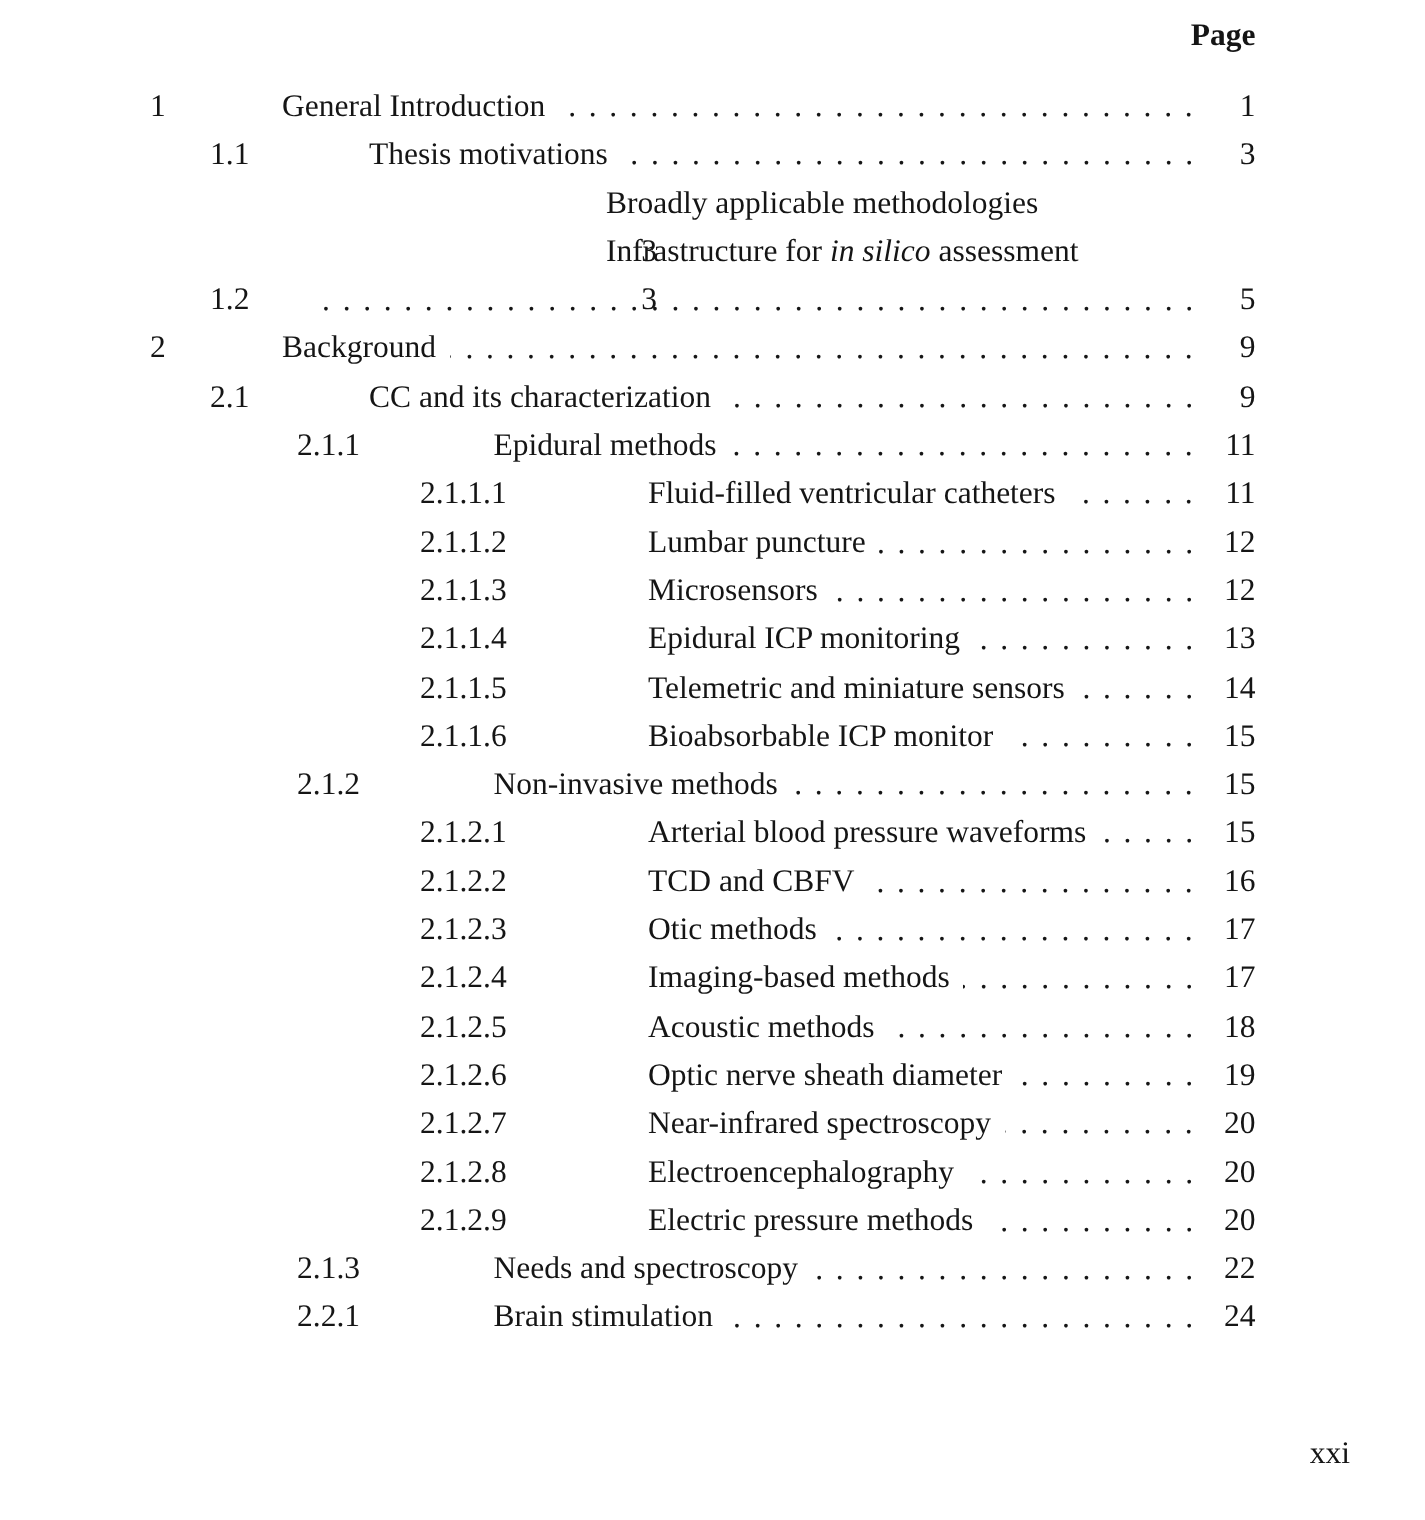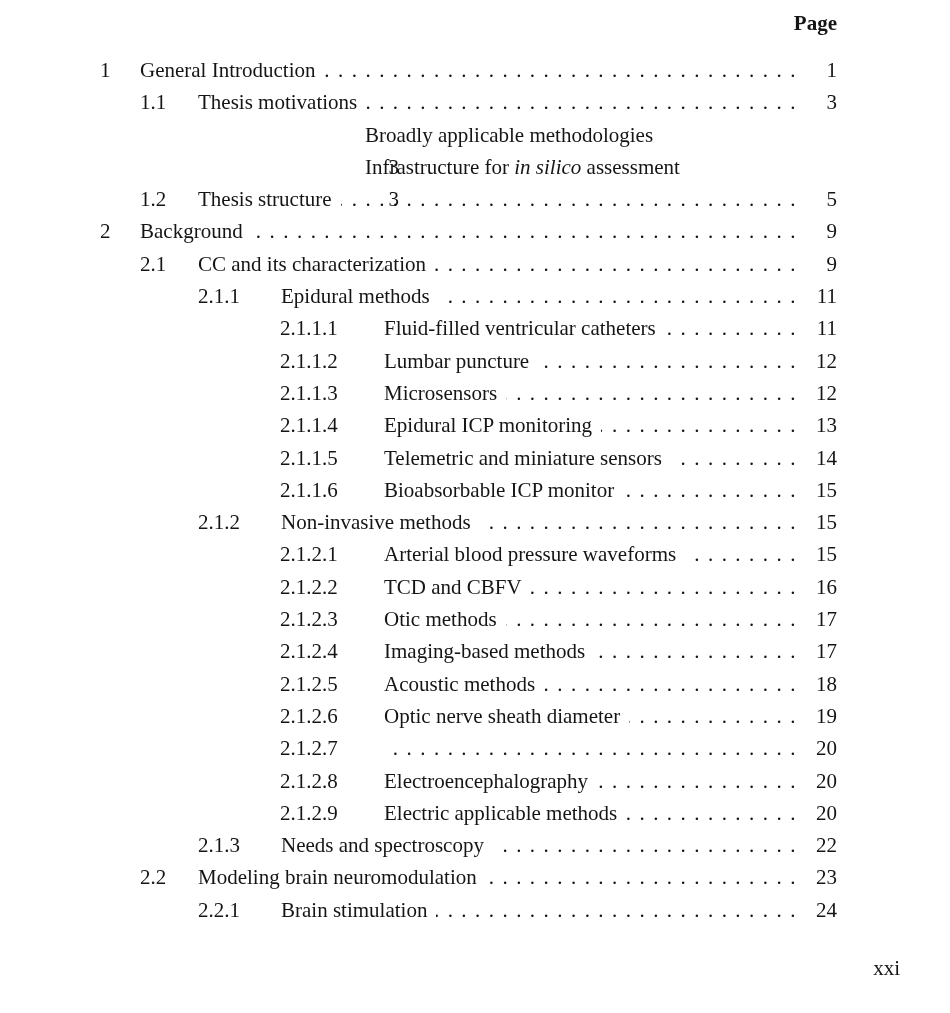--- a/index.html
+++ b/index.html
@@ -41,20 +41,21 @@
   .level-0 .num { width: 40px; }
   .level-1 { padding-left: 40px; align-items: flex-end; }
   .level-1 .num { width: 58px; }
   .level-2 { padding-left: 98px; }
   .level-2 .num { width: 83px; }
   .level-3 { padding-left: 180px; }
   .level-3 .num { width: 104px; }
   .level-4 { padding-left: 256px; flex-direction: column; }
   .title {
     flex: none;
+    margin-left: 48px;
   }
   .title i { font-style: italic; }
   .leader {
     flex: 1 1 0;
     min-width: 0;
     overflow: hidden;
     margin: 0 6px 0 9px;
     direction: rtl;          
     text-align: right;
   }
@@ -99,21 +100,20 @@
         <span class="leader"></span>
         <span class="page-num">3</span>
       </div>
       <div class="toc-row level-4">
         <span class="title">Infrastructure for <i>in silico</i> assessment</span>
         <span class="leader"></span>
         <span class="page-num">3</span>
       </div>
       <div class="toc-row level-1">
         <span class="num">1.2</span>
-        <span class="title">Thesis structure</span>
         <span class="leader"></span>
         <span class="page-num">5</span>
       </div>
       <div class="toc-row level-0">
         <span class="num">2</span>
         <span class="title">Background</span>
         <span class="leader"></span>
         <span class="page-num">9</span>
       </div>
       <div class="toc-row level-1">
@@ -201,47 +201,42 @@
         <span class="page-num">18</span>
       </div>
       <div class="toc-row level-3">
         <span class="num">2.1.2.6</span>
         <span class="title">Optic nerve sheath diameter</span>
         <span class="leader"></span>
         <span class="page-num">19</span>
       </div>
       <div class="toc-row level-3">
         <span class="num">2.1.2.7</span>
+        <span class="title">Near-infrared spectroscopy</span>
         <span class="leader"></span>
         <span class="page-num">20</span>
       </div>
       <div class="toc-row level-3">
         <span class="num">2.1.2.8</span>
         <span class="title">Electroencephalography</span>
         <span class="leader"></span>
         <span class="page-num">20</span>
       </div>
       <div class="toc-row level-3">
         <span class="num">2.1.2.9</span>
-        <span class="title">Electric applicable methods</span>
+        <span class="title">Electric pressure methods</span>
         <span class="leader"></span>
         <span class="page-num">20</span>
       </div>
       <div class="toc-row level-2">
         <span class="num">2.1.3</span>
         <span class="title">Needs and spectroscopy</span>
         <span class="leader"></span>
         <span class="page-num">22</span>
       </div>
-      <div class="toc-row level-1">
-        <span class="num">2.2</span>
-        <span class="title">Modeling brain neuromodulation</span>
-        <span class="leader"></span>
-        <span class="page-num">23</span>
-      </div>
       <div class="toc-row level-2">
         <span class="num">2.2.1</span>
         <span class="title">Brain stimulation</span>
         <span class="leader"></span>
         <span class="page-num">24</span>
       </div>
     </div>
 </div>
 
 <div class="page-footer">xxi</div>

